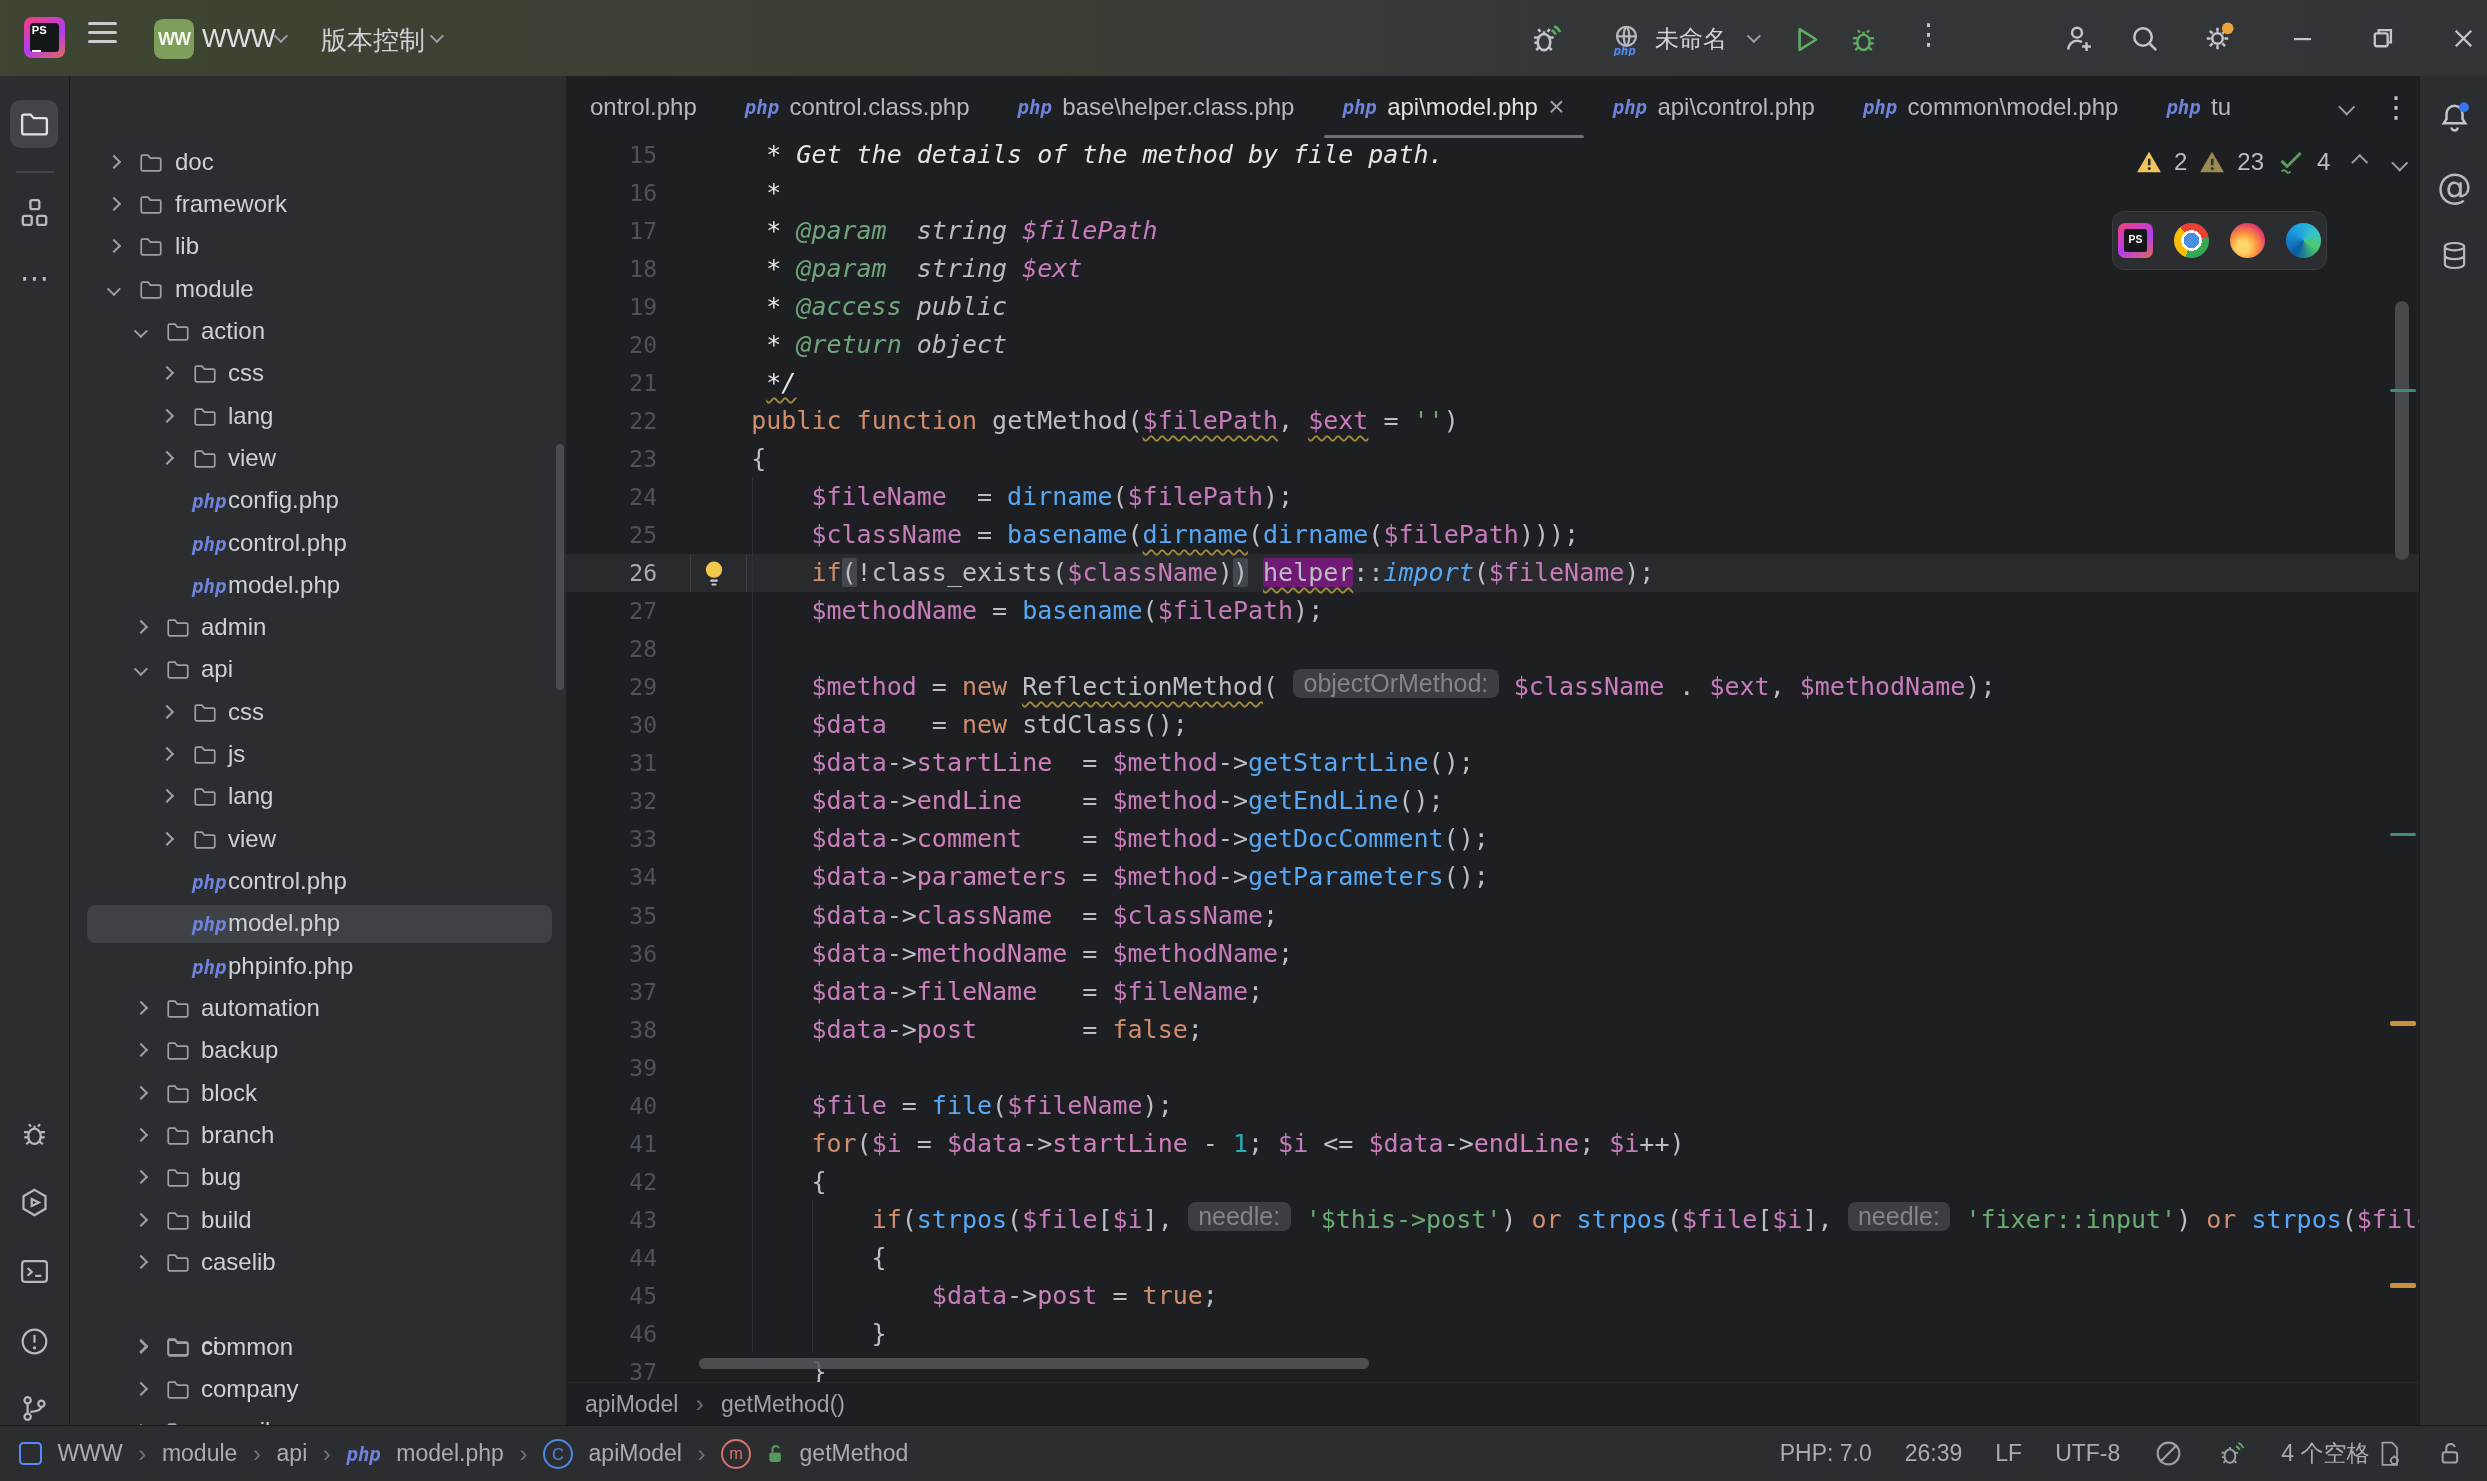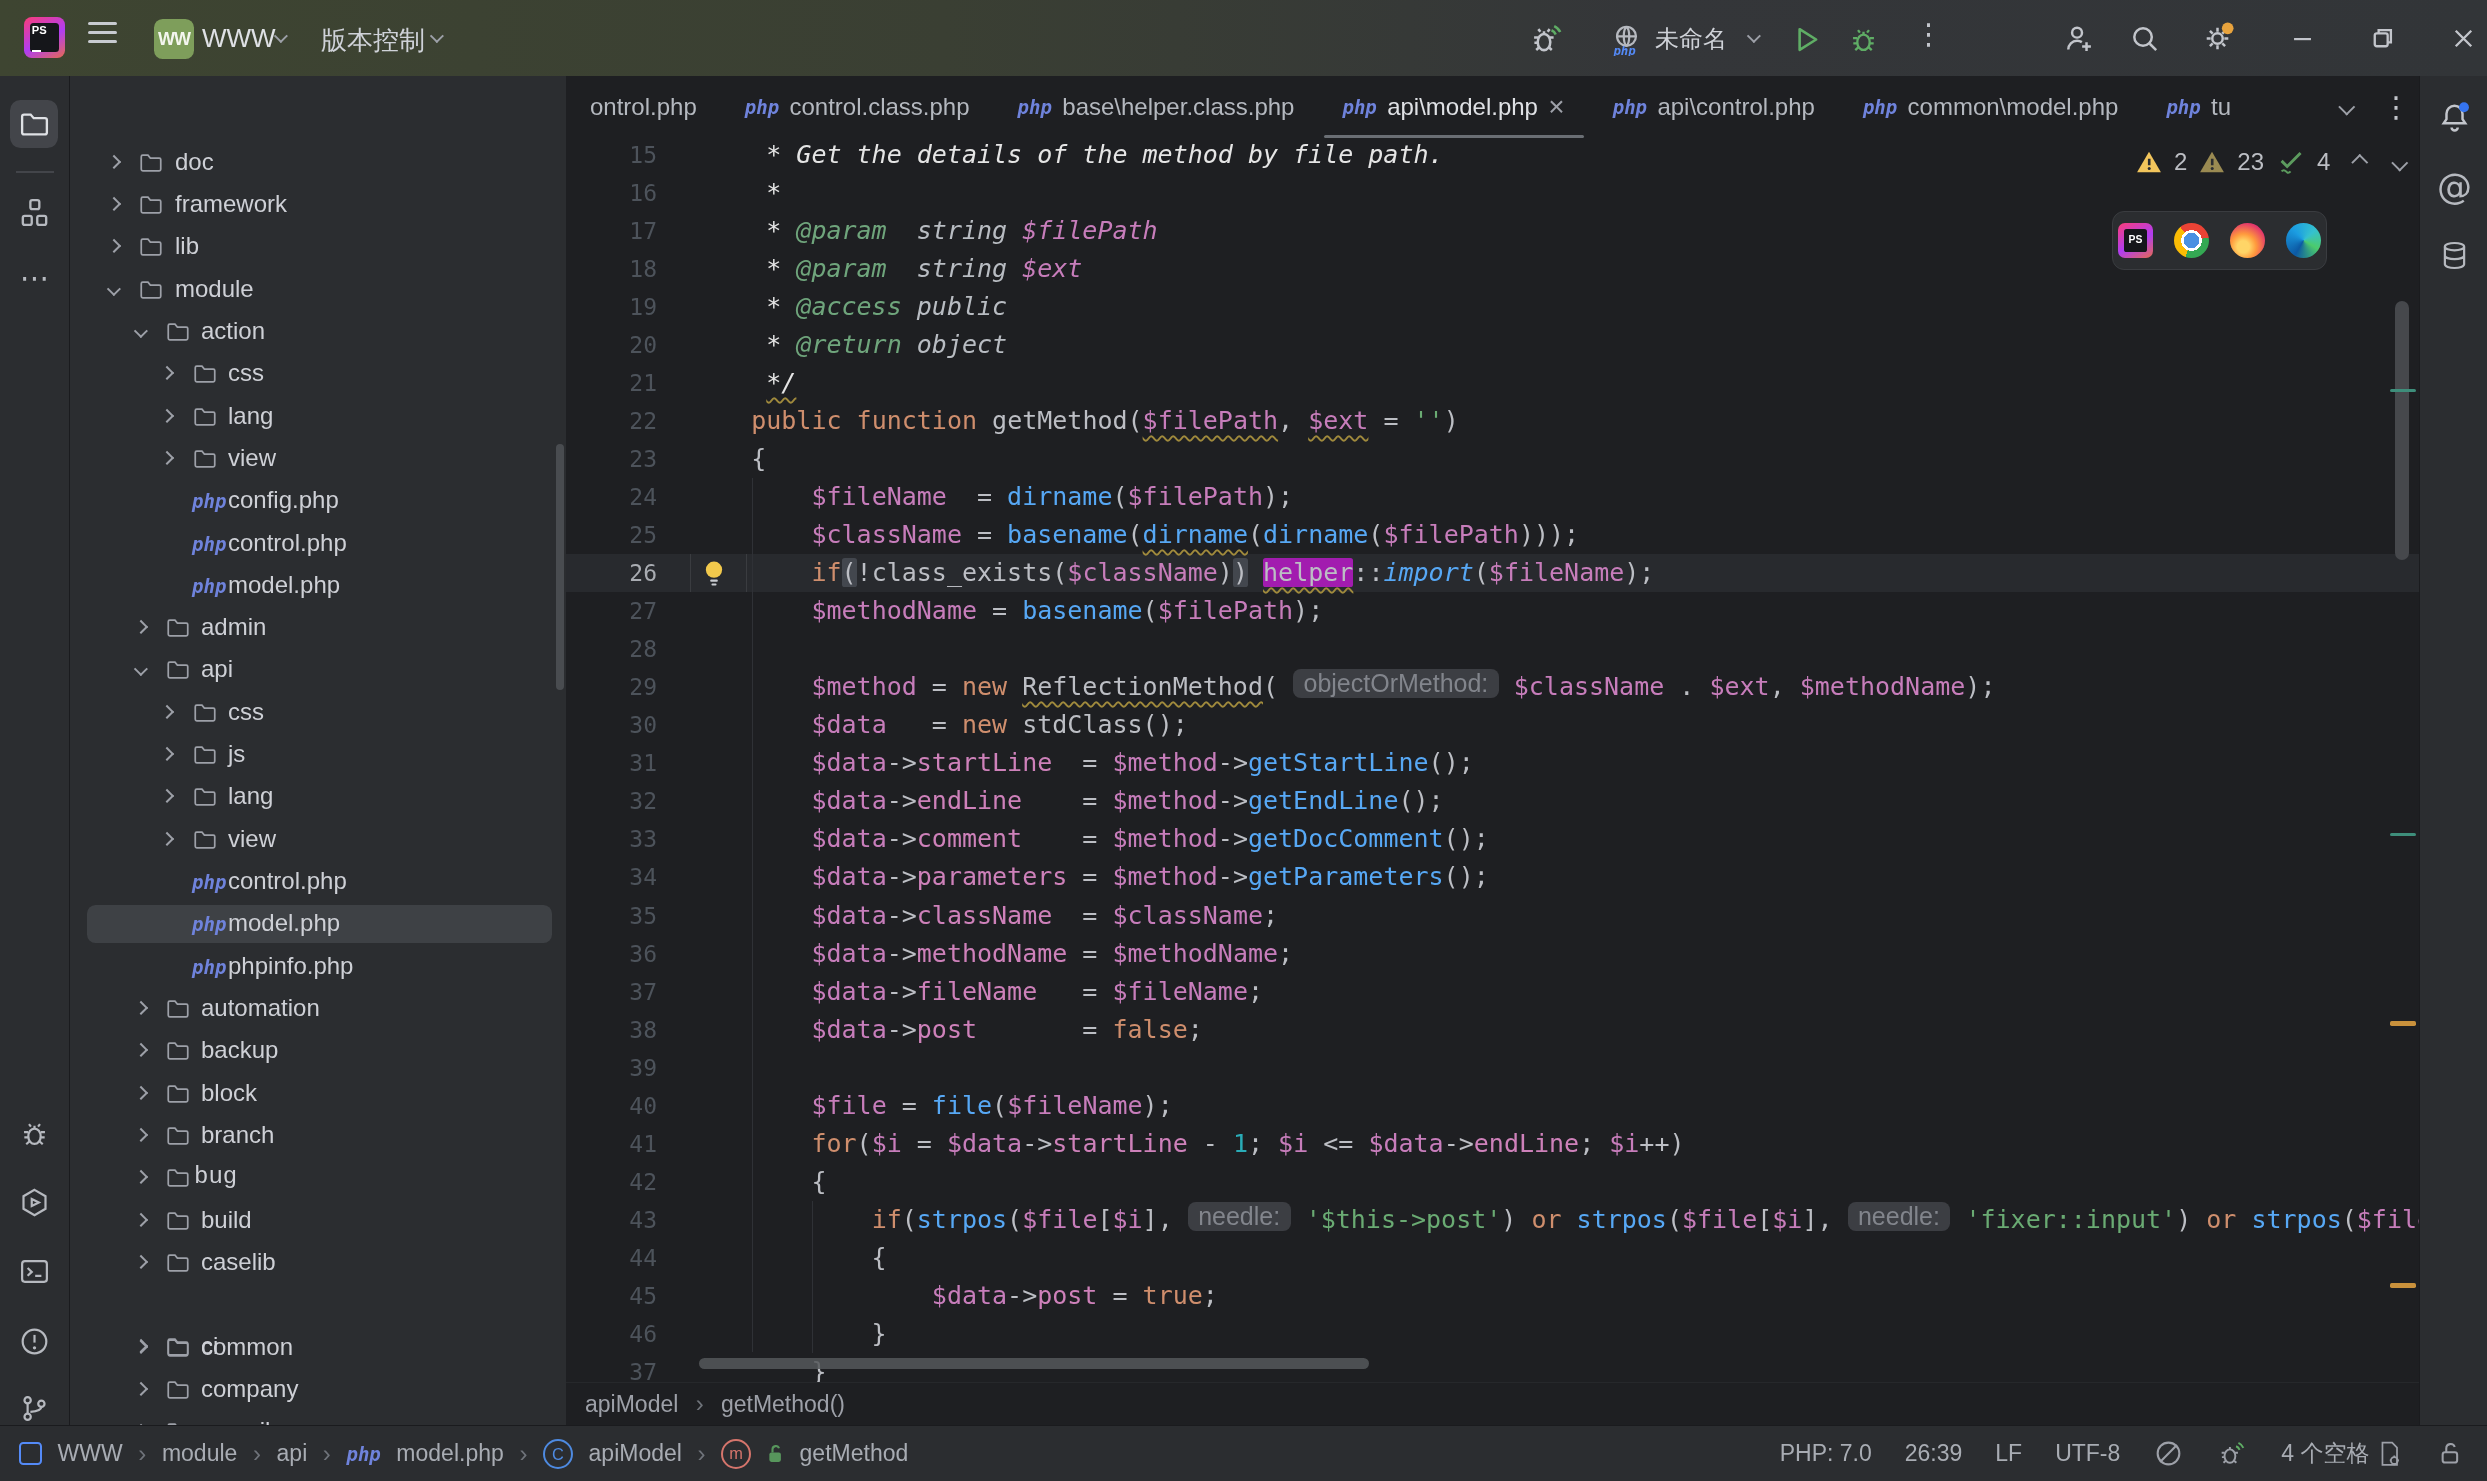--- a/index.html
+++ b/index.html
@@ -74,21 +74,21 @@
   .sg-cv{color:#C77DBB;font-style:italic;}
   .sg-k{color:#CF8E6D;}
   .sg-v{color:#C77DBB;}
   .sg-p{color:#CE81BA;}
   .sg-f{color:#57A8F5;}
   .sg-fi{color:#57A8F5;font-style:italic;}
   .sg-m{color:#BCBEC4;}
   .sg-s{color:#6AAB73;}
   .sg-n{color:#2AACB8;}
   .sg-w{text-decoration:underline wavy #A08A3C 1.7px;text-underline-offset:6px;}
-  .sg-hl{background:#a21caf;border-radius:2.6px;}
+  .sg-hl{background:#701a75;border-radius:2.6px;}
   .sg-br{background:#43474E;border-radius:2.6px;}
   .code-pill{display:inline-block;font-family:"Liberation Sans",sans-serif;font-size:25px;line-height:26px;color:#82858C;
     background:#3C3E43;border-radius:7.8px;padding:1.7px 10.4px;vertical-align:2.6px;}
   #bulb{position:absolute;left:136px;top:422px;}
   #vscroll{position:absolute;left:1829px;top:163px;width:14px;height:259px;background:#46484C;border-radius:7px;}
   #hscroll{position:absolute;left:133px;top:1220px;width:670px;height:11.2px;background:#55585B;border-radius:6px;opacity:.85;}
   .stripe-mark{position:absolute;left:1824px;width:26px;border-radius:1.7px;}
 
   
   #insp{position:absolute;right:14px;top:10.4px;display:flex;align-items:center;gap:12px;font-size:24px;color:#BCBEC4;}
@@ -453,21 +453,21 @@
           </span>
           <span class="tree-label" style="left: 131px;">branch</span>
         </div>
         <div class="trow" style="top: 1082px;">
           <span class="chev sm right" style="left: 66px;"></span>
           <span class="tree-folder" style="left: 95px;">
             <svg width="26" height="26" viewBox="0 0 24 24" fill="none" stroke="#9DA0A8" stroke-width="1.6">
               <path d="M3 6.2C3 5.4 3.6 4.8 4.4 4.8h4.8l2.2 2.6h8.2c.8 0 1.4.6 1.4 1.4v9c0 .8-.6 1.4-1.4 1.4H4.4c-.8 0-1.4-.6-1.4-1.4z"></path>
             </svg>
           </span>
-          <span class="tree-label" style="left: 124px; font-family: Liberation Mono, monospace;">bug</span>
+          <span class="tree-label" style="left: 131px;">bug</span>
         </div>
         <div class="trow" style="top: 1125px;">
           <span class="chev sm right" style="left: 66px;"></span>
           <span class="tree-folder" style="left: 95px;">
             <svg width="26" height="26" viewBox="0 0 24 24" fill="none" stroke="#9DA0A8" stroke-width="1.6">
               <path d="M3 6.2C3 5.4 3.6 4.8 4.4 4.8h4.8l2.2 2.6h8.2c.8 0 1.4.6 1.4 1.4v9c0 .8-.6 1.4-1.4 1.4H4.4c-.8 0-1.4-.6-1.4-1.4z"></path>
             </svg>
           </span>
           <span class="tree-label" style="left: 131px;">build</span>
         </div>

